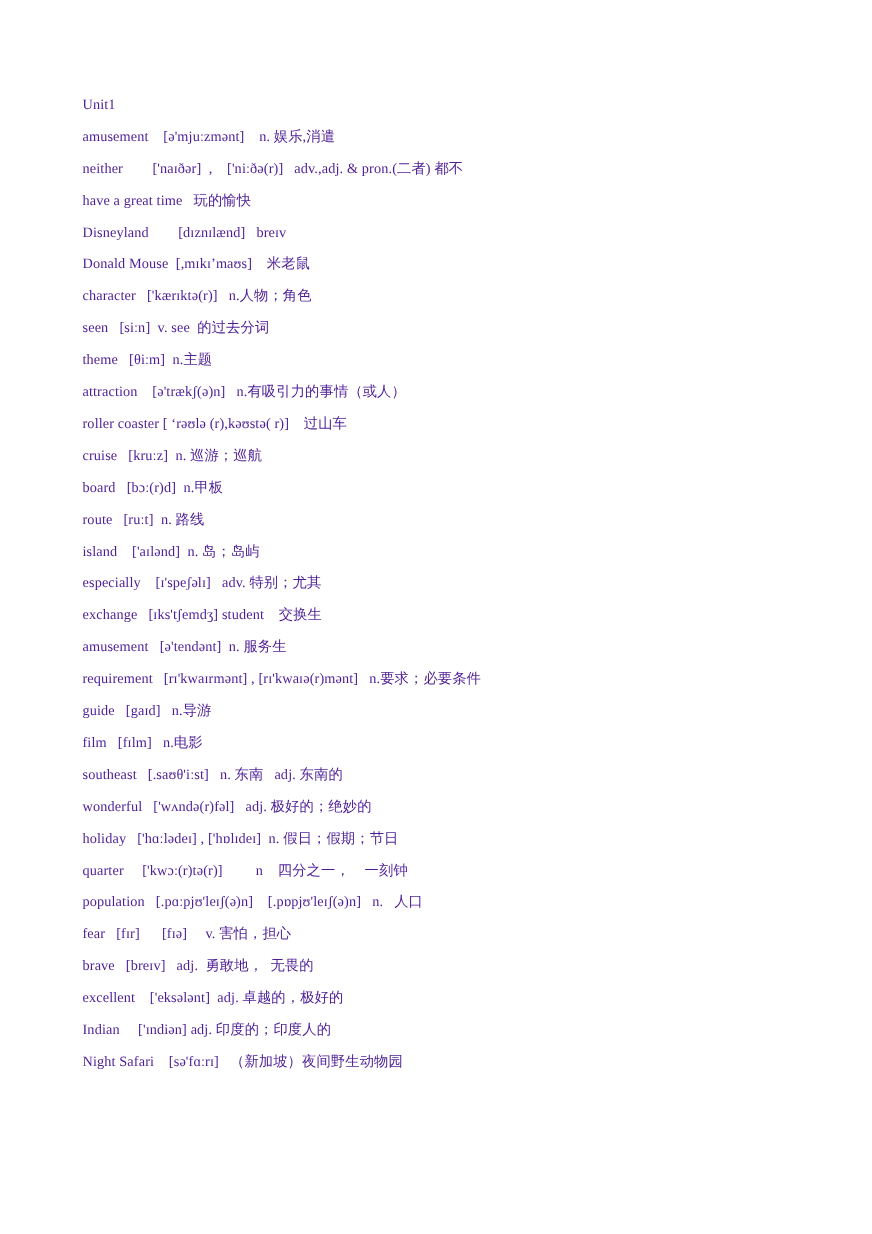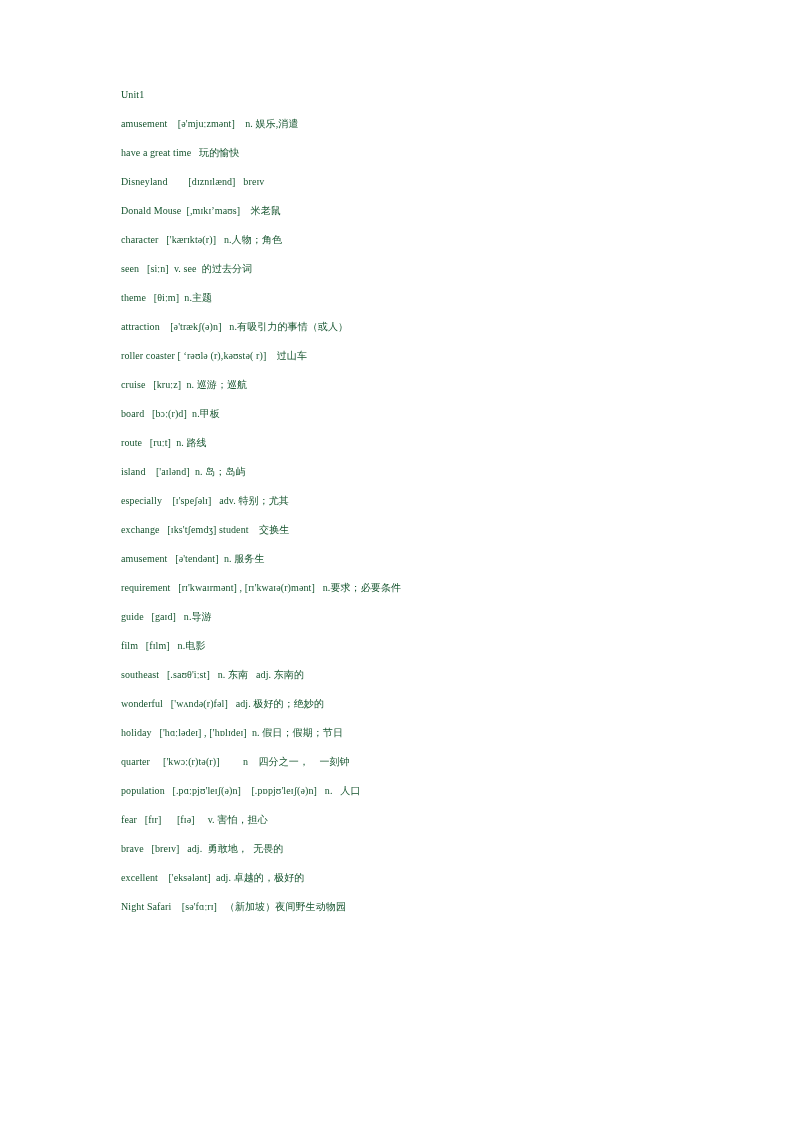--- a/index.html
+++ b/index.html
@@ -21,42 +21,42 @@
     overflow: hidden;
     box-sizing: border-box;
   }
   .doc-body {
     position: absolute;
     left: 75px;
     top: 80px;
     width: 650px;
   }
   .vocab-line {
-    font-size: 10px;
+    font-size: 13px;
     line-height: 29px;
     white-space: pre;
     letter-spacing: 0.1px;
-    color: #14532d;
-    margin-left: 46px;
+    color: #4c1d95;
   }
   .vocab-line.heading {
     white-space: pre;
   }
   
   .vocab-line {
     font-family: "Liberation Serif", "DejaVu Serif", "DejaVu Sans", serif;
   }
 </style>
 </head>
 <body>
 
 <div class="page">
   <div class="doc-body">
     <div class="vocab-line heading">Unit1</div>
     <div class="vocab-line">amusement    [ə'mjuːzmənt]    n. 娱乐,消遣</div>
+    <div class="vocab-line">neither        ['naɪðər]  ,    ['niːðə(r)]   adv.,adj. &amp; pron.(二者) 都不</div>
     <div class="vocab-line">have a great time   玩的愉快</div>
     <div class="vocab-line">Disneyland        [dɪznɪlænd]   breɪv</div>
     <div class="vocab-line">Donald Mouse  [,mɪkɪ’maʊs]    米老鼠</div>
     <div class="vocab-line">character   ['kærɪktə(r)]   n.人物；角色</div>
     <div class="vocab-line">seen   [siːn]  v. see  的过去分词</div>
     <div class="vocab-line">theme   [θiːm]  n.主题</div>
     <div class="vocab-line">attraction    [ə'trækʃ(ə)n]   n.有吸引力的事情（或人）</div>
     <div class="vocab-line">roller coaster [ ‘rəʊlə (r),kəʊstə( r)]    过山车</div>
     <div class="vocab-line">cruise   [kruːz]  n. 巡游；巡航</div>
     <div class="vocab-line">board   [bɔː(r)d]  n.甲板</div>
@@ -69,15 +69,16 @@
     <div class="vocab-line">guide   [gaɪd]   n.导游</div>
     <div class="vocab-line">film   [fɪlm]   n.电影</div>
     <div class="vocab-line">southeast   [.saʊθ'iːst]   n. 东南   adj. 东南的</div>
     <div class="vocab-line">wonderful   ['wʌndə(r)fəl]   adj. 极好的；绝妙的</div>
     <div class="vocab-line">holiday   ['hɑːlədeɪ] , ['hɒlɪdeɪ]  n. 假日；假期；节日</div>
     <div class="vocab-line">quarter     ['kwɔː(r)tə(r)]         n    四分之一，    一刻钟</div>
     <div class="vocab-line">population   [.pɑːpjʊ'leɪʃ(ə)n]    [.pɒpjʊ'leɪʃ(ə)n]   n.   人口</div>
     <div class="vocab-line">fear   [fɪr]      [fɪə]     v. 害怕，担心</div>
     <div class="vocab-line">brave   [breɪv]   adj.  勇敢地，  无畏的</div>
     <div class="vocab-line">excellent    ['eksələnt]  adj. 卓越的，极好的</div>
+    <div class="vocab-line">Indian     ['ɪndiən] adj. 印度的；印度人的</div>
     <div class="vocab-line">Night Safari    [sə'fɑːrɪ]   （新加坡）夜间野生动物园</div>
   </div>
 </div>
 
 </body></html>

